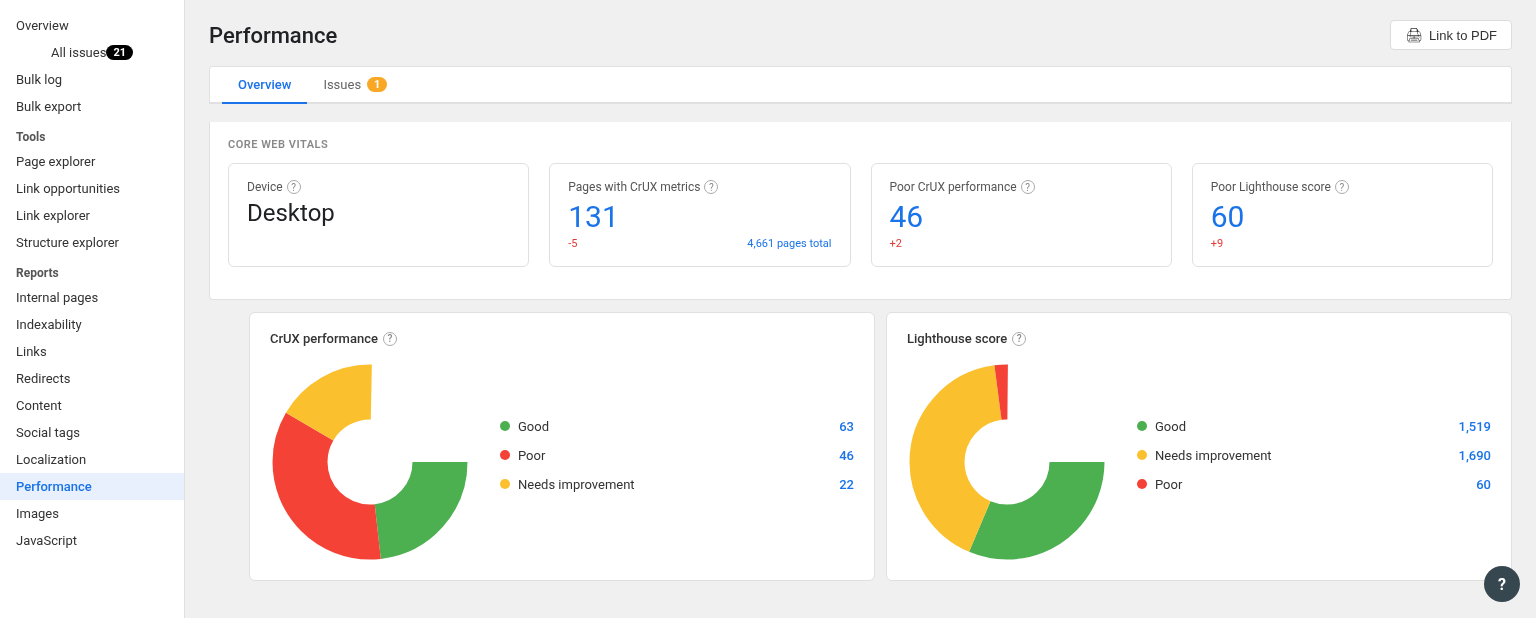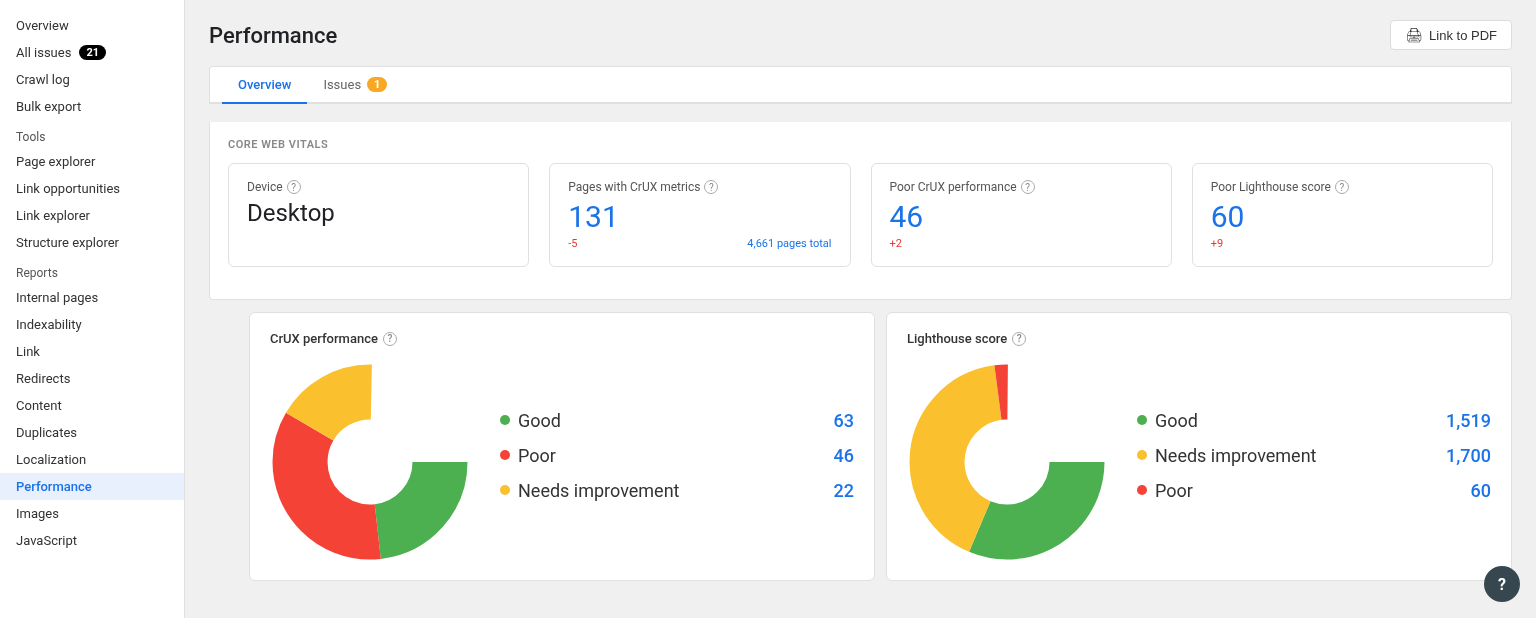--- a/index.html
+++ b/index.html
@@ -19,21 +19,21 @@
       cursor: pointer;
       color: #333;
       display: flex;
       align-items: center;
       justify-content: space-between;
       font-size: 13px;
     }
     .sidebar-item.active { background: #e8f0fe; color: #1a73e8; font-weight: 500; }
     .sidebar-section-header {
       padding: 10px 16px 4px;
-      font-weight: 400;
+      font-weight: 700;
       font-size: 12px;
       color: #555;
       text-transform: none;
     }
     .badge-red {
       background: #000000;
       color: #fff;
       border-radius: 10px;
       padding: 1px 7px;
       font-size: 11px;
@@ -202,21 +202,21 @@
       height: 200px;
     }
     .legend {
       flex: 1;
     }
     .legend-item {
       display: flex;
       align-items: center;
       justify-content: space-between;
       margin-bottom: 14px;
-      font-size: 18px;
+      font-size: 13px;
     }
     .legend-left {
       display: flex;
       align-items: center;
       gap: 8px;
     }
     .legend-dot {
       width: 10px;
       height: 10px;
       border-radius: 50%;
@@ -246,26 +246,26 @@
     }
   </style>
 </head>
 <body>
 
 <nav id="sidebar">
   <div>
     <div class="sidebar-item">
       <span>Overview</span>
     </div>
-    <div class="sidebar-item" style="justify-content:flex-start;gap:8px;">
+    <div class="sidebar-item" style="justify-content:center;">
       <span>All issues</span>
       <span class="badge-red">21</span>
     </div>
     <div class="sidebar-item">
-      <span>Crawl log</span>
+      <span>Bulk log</span>
     </div>
     <div class="sidebar-item">
       <span>Bulk export</span>
     </div>
   </div>
 
   <div class="sidebar-section-header">Tools</div>
   <div class="sidebar-item">
     <span>Page explorer</span>
   </div>
@@ -280,30 +280,30 @@
   </div>
 
   <div class="sidebar-section-header">Reports</div>
   <div class="sidebar-item">
     <span>Internal pages</span>
   </div>
   <div class="sidebar-item">
     <span>Indexability</span>
   </div>
   <div class="sidebar-item">
-    <span>Link</span>
+    <span>Links</span>
   </div>
   <div class="sidebar-item">
     <span>Redirects</span>
   </div>
   <div class="sidebar-item">
     <span>Content</span>
   </div>
   <div class="sidebar-item">
-    <span>Duplicates</span>
+    <span>Social tags</span>
   </div>
   <div class="sidebar-item">
     <span>Localization</span>
   </div>
   <div class="sidebar-item active">
     <span>Performance</span>
   </div>
 
   <div class="sidebar-item">
     <span>Images</span>
@@ -447,21 +447,21 @@
               <div class="legend-dot" style="background:#4caf50;"></div>
               <span>Good</span>
             </div>
             <span class="legend-value">1,519</span>
           </div>
           <div class="legend-item">
             <div class="legend-left">
               <div class="legend-dot" style="background:#fbc02d;"></div>
               <span>Needs improvement</span>
             </div>
-            <span class="legend-value">1,700</span>
+            <span class="legend-value">1,690</span>
           </div>
           <div class="legend-item">
             <div class="legend-left">
               <div class="legend-dot" style="background:#f44336;"></div>
               <span>Poor</span>
             </div>
             <span class="legend-value">60</span>
           </div>
         </div>
       </div>

